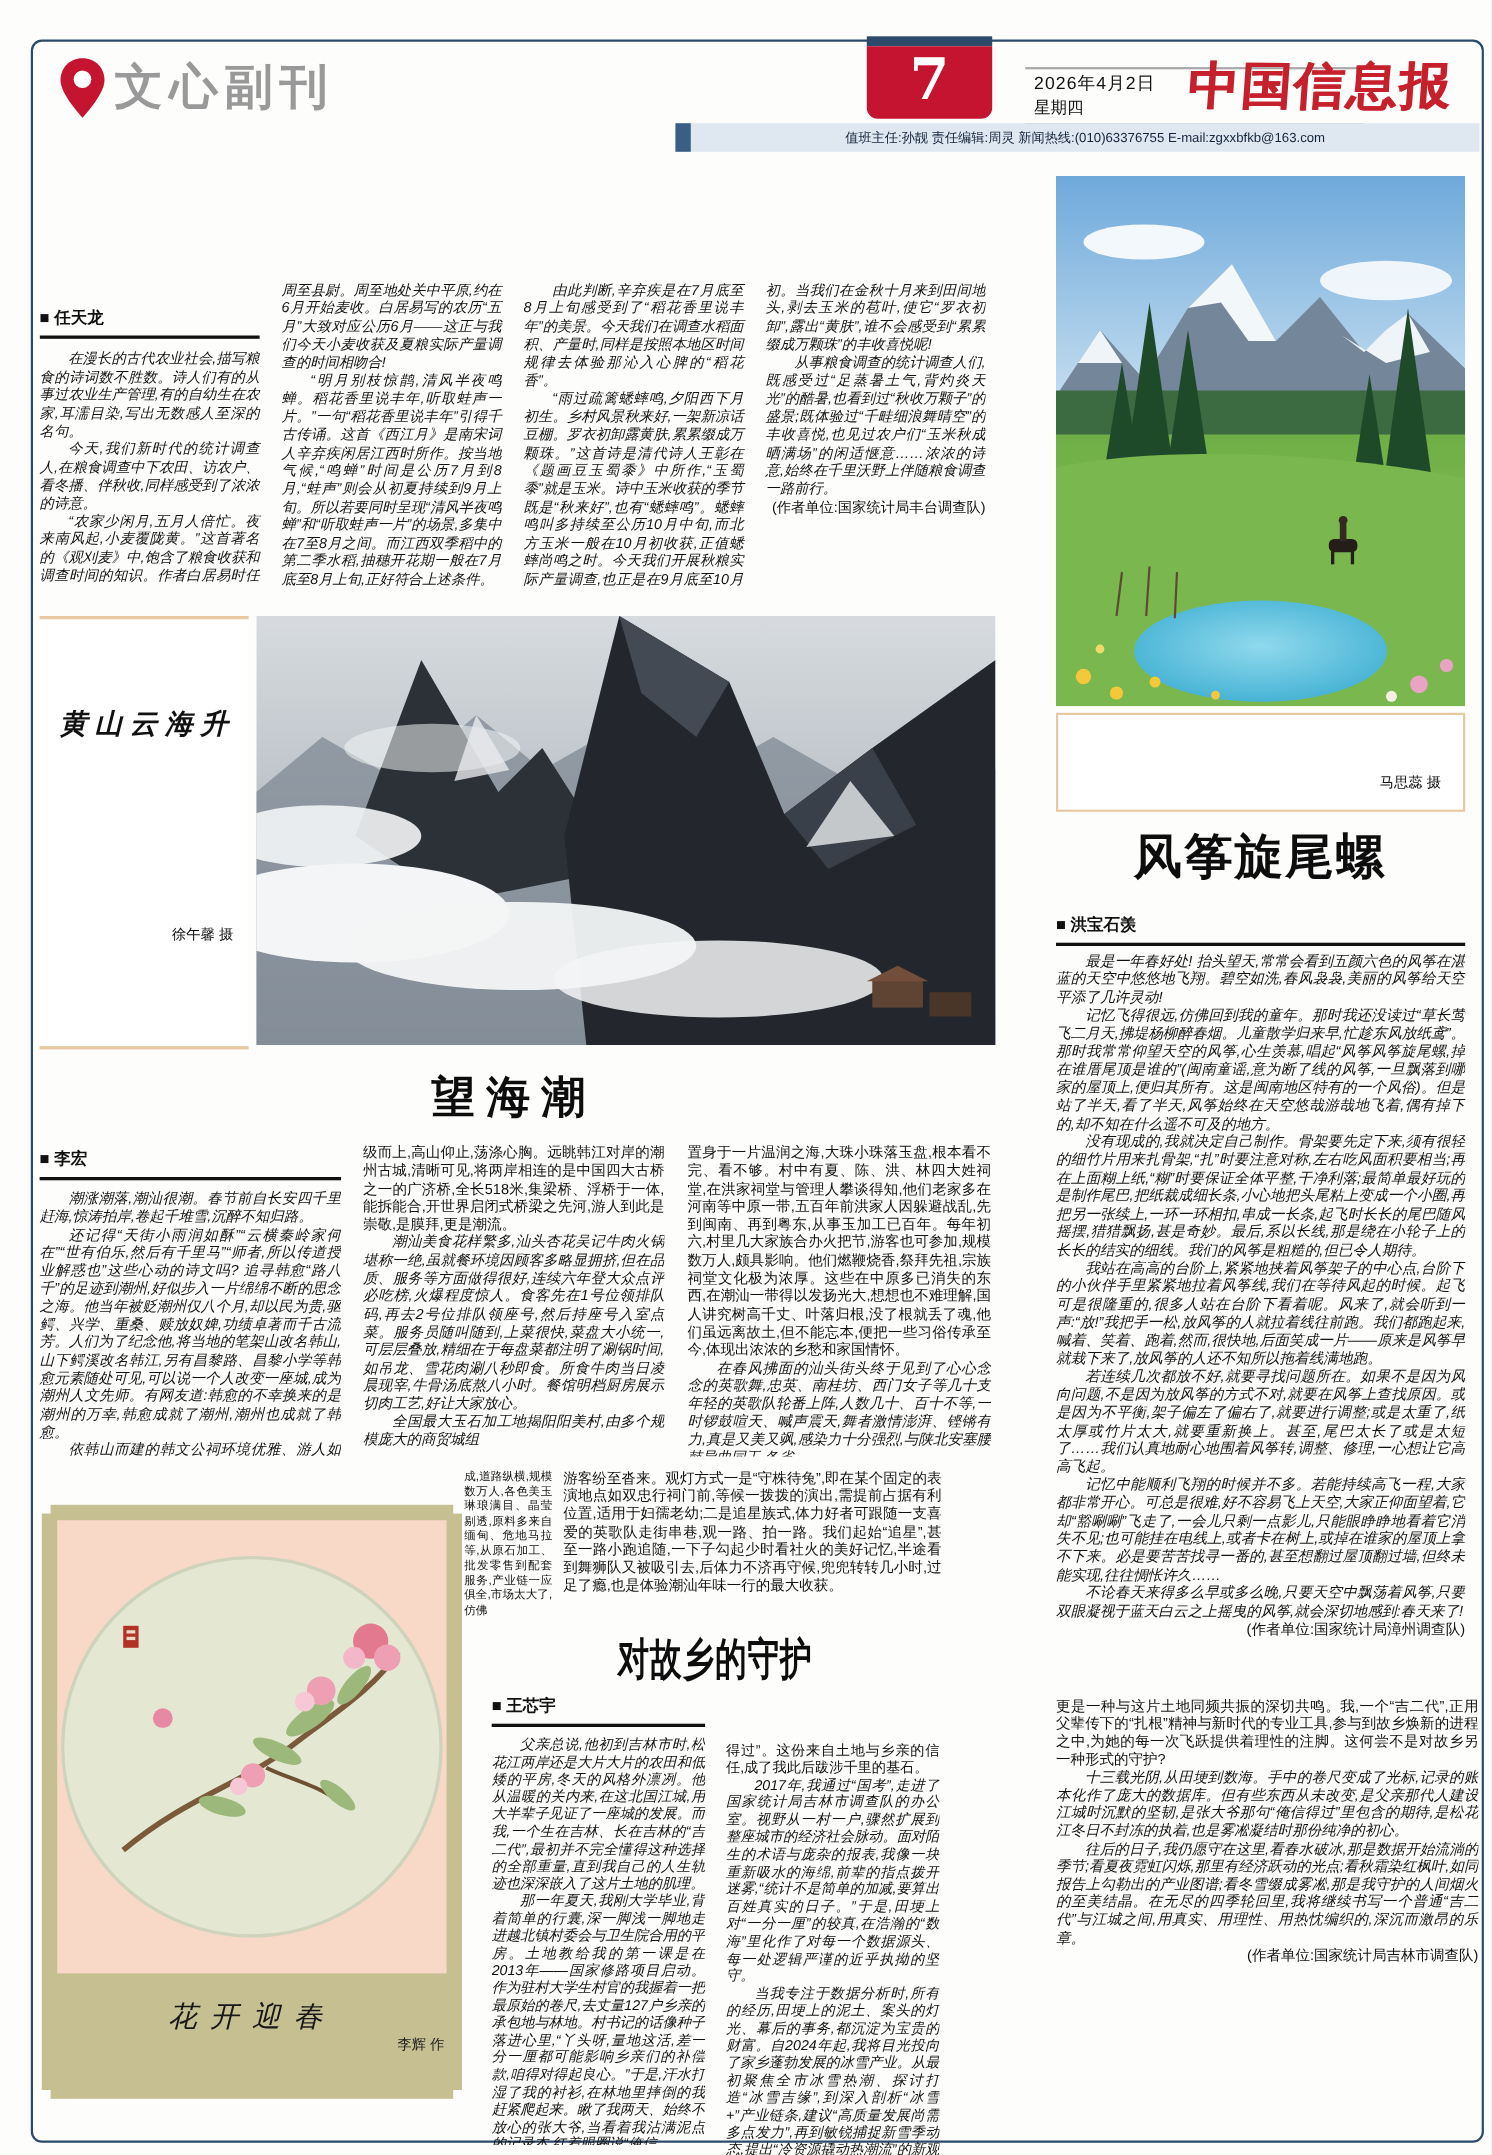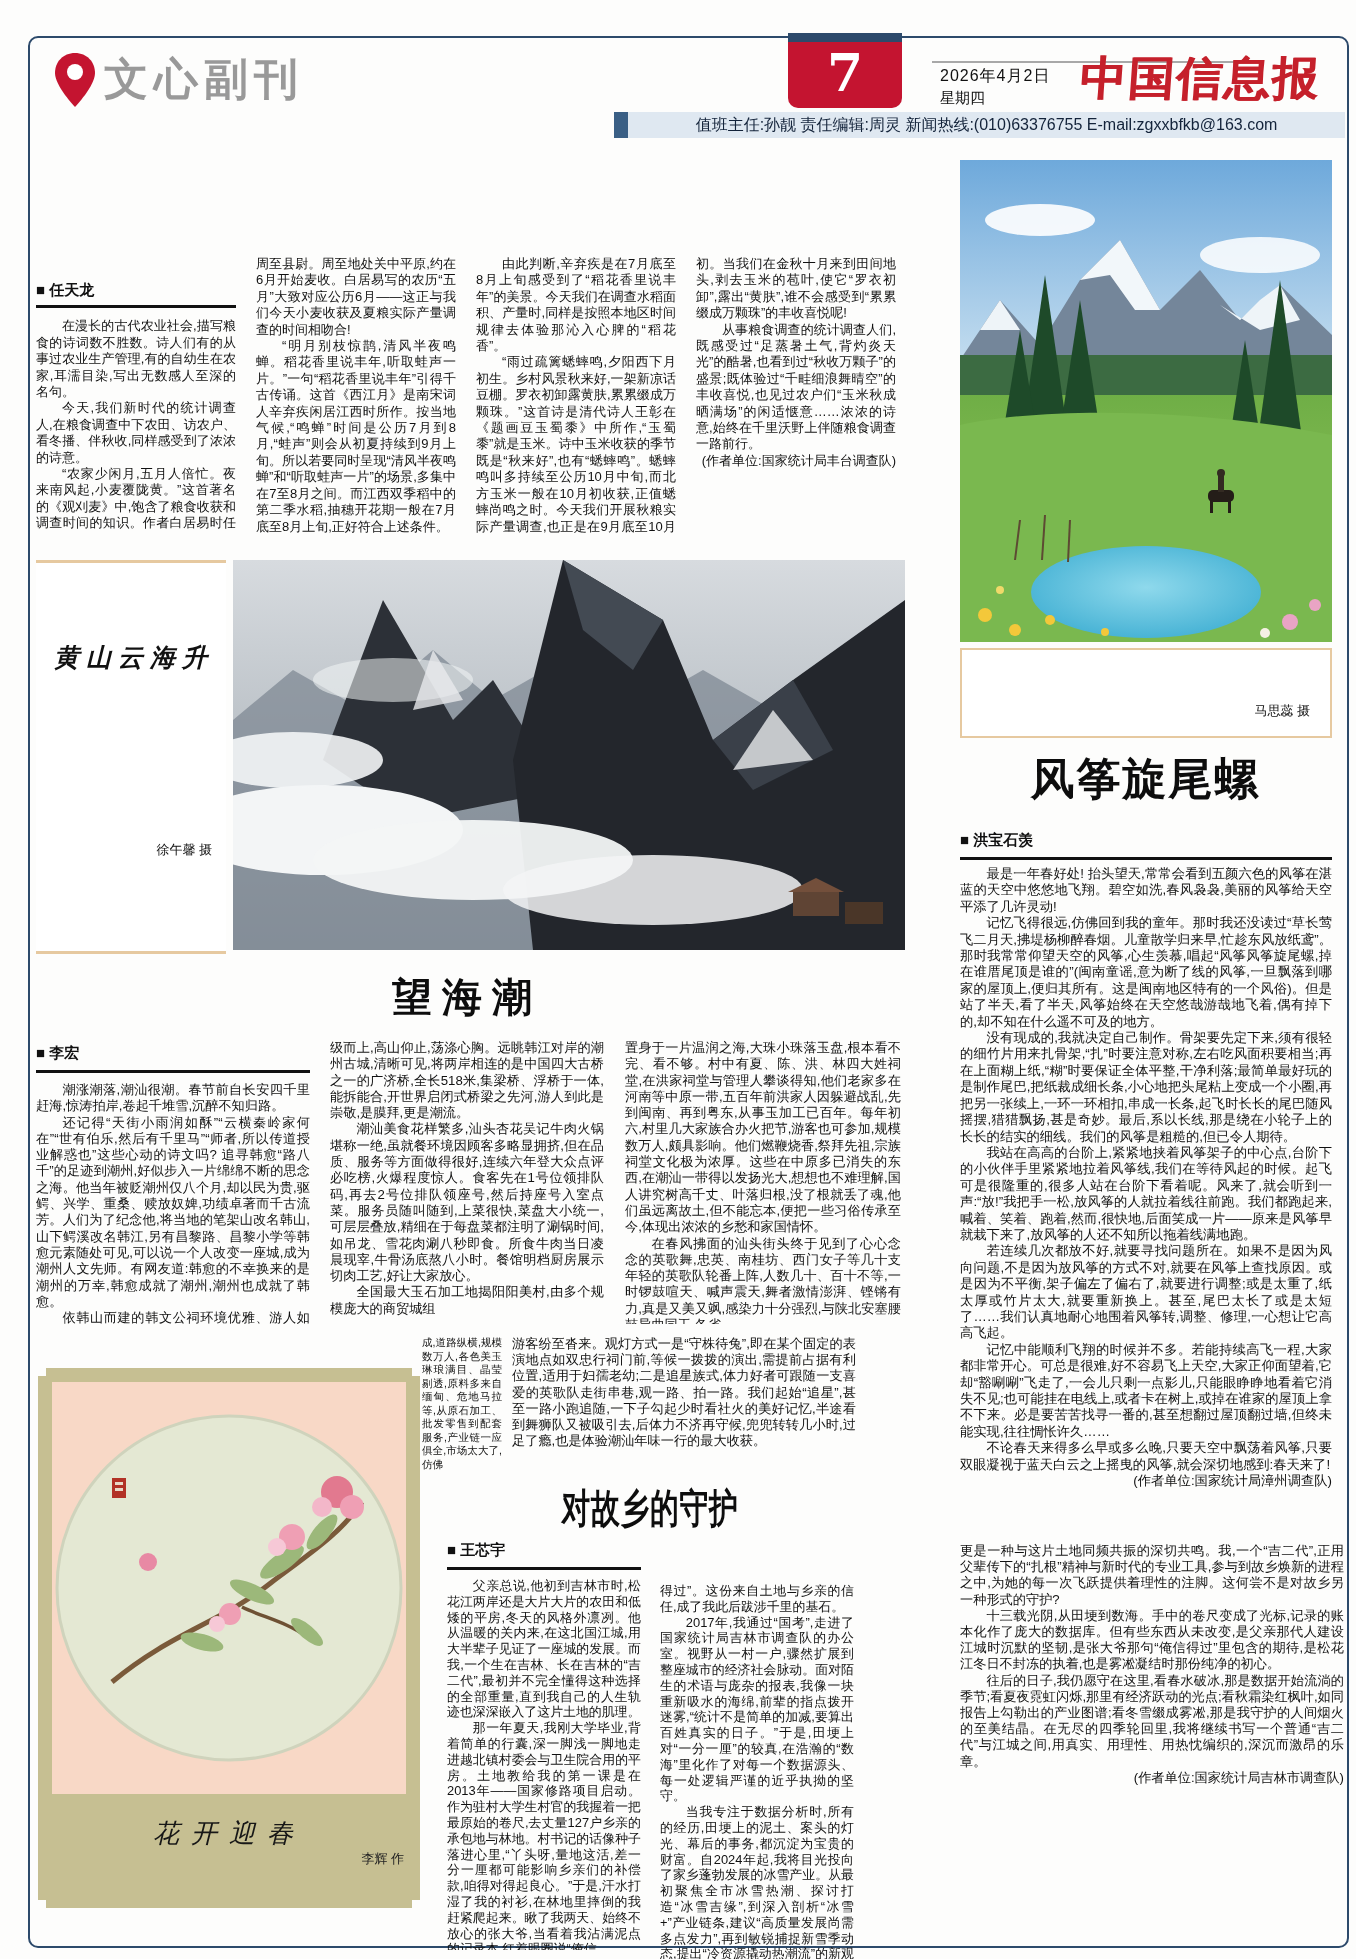--- a/index.html
+++ b/index.html
@@ -13,31 +13,31 @@
   #badge-cap{left:788px;top:33px;width:114px;height:9px;background:#2d4a6b;}
   #badge{left:788px;top:42px;width:114px;height:66px;background:#c41430;border-radius:0 0 10px 10px;
          color:#fff;font-family:"DejaVu Serif",serif;font-weight:bold;font-size:52px;text-align:center;line-height:62px;}
   #dateblock{left:932px;top:61px;width:300px;border-top:2px solid #a8a8a8;border-bottom:2px solid #a8a8a8;padding:3px 0 4px 8px;}
   #dateblock .d1{font-size:16px;letter-spacing:1px;}
   #dateblock .d2{font-size:15px;margin-top:2px;}
   #masthead{left:1080px;top:48px;width:260px;font-size:46px;font-weight:bold;color:#c5202b;
             transform:skewX(-4deg);letter-spacing:2px;text-shadow:1px 0 #c5202b;}
   #staffbar{left:628px;top:112px;width:717px;height:26px;background:#dfe8f1;}
   #staffbar .sq{position:absolute;left:-14px;top:0;width:14px;height:26px;background:#3a5f85;}
-  #staffbar .txt{font-size:16px;line-height:26px;text-align:center;color:#13233a;}
+  #staffbar .txt{font-size:12px;line-height:26px;text-align:center;color:#13233a;}
   
   .headline{font-weight:bold;color:#0d0d0d;text-align:center;}
   #grain-title{left:36px;top:192px;width:860px;font-size:50px;letter-spacing:5px;}
   #kite-title{left:958px;top:750px;width:375px;font-size:44px;letter-spacing:2px;}
   #tide-title{left:330px;top:970px;width:274px;font-size:40px;letter-spacing:10px;}
   #home-title{left:415px;top:1481px;width:470px;font-size:40px;letter-spacing:1px;transform:scaleX(.72);}
   .author{font-size:15px;font-weight:bold;border-bottom:3px solid #111;padding-bottom:7px;}
   
   .paras p{margin:0;text-align:justify;}
-  .paras p.ind{text-indent:2em;}
+  .paras p.ind{text-indent:2em;font-style:italic;}
   .paras p.attr{text-align:right;text-indent:0;}
   .bodytext{font-size:13px;line-height:16.4px;overflow:hidden;}
   #grain-body{left:36px;top:256px;width:860px;height:282px;column-count:4;column-gap:20px;column-fill:auto;}
   #grain-body .author{margin-top:26px;margin-bottom:10px;}
   #kite-author{left:960px;top:831px;width:372px;}
   #kite-body{left:960px;top:866px;width:372px;height:636px;font-size:13.3px;}
   #tide-author{left:36px;top:1044px;width:274px;}
   #tide-col1{left:36px;top:1082px;width:274px;height:242px;font-size:13.2px;line-height:16.3px;}
   #tide-col2{left:330px;top:1040px;width:274px;height:294px;font-size:13.2px;line-height:16.3px;}
   #tide-col3{left:625px;top:1040px;width:276px;height:284px;font-size:13.2px;line-height:16.3px;}

